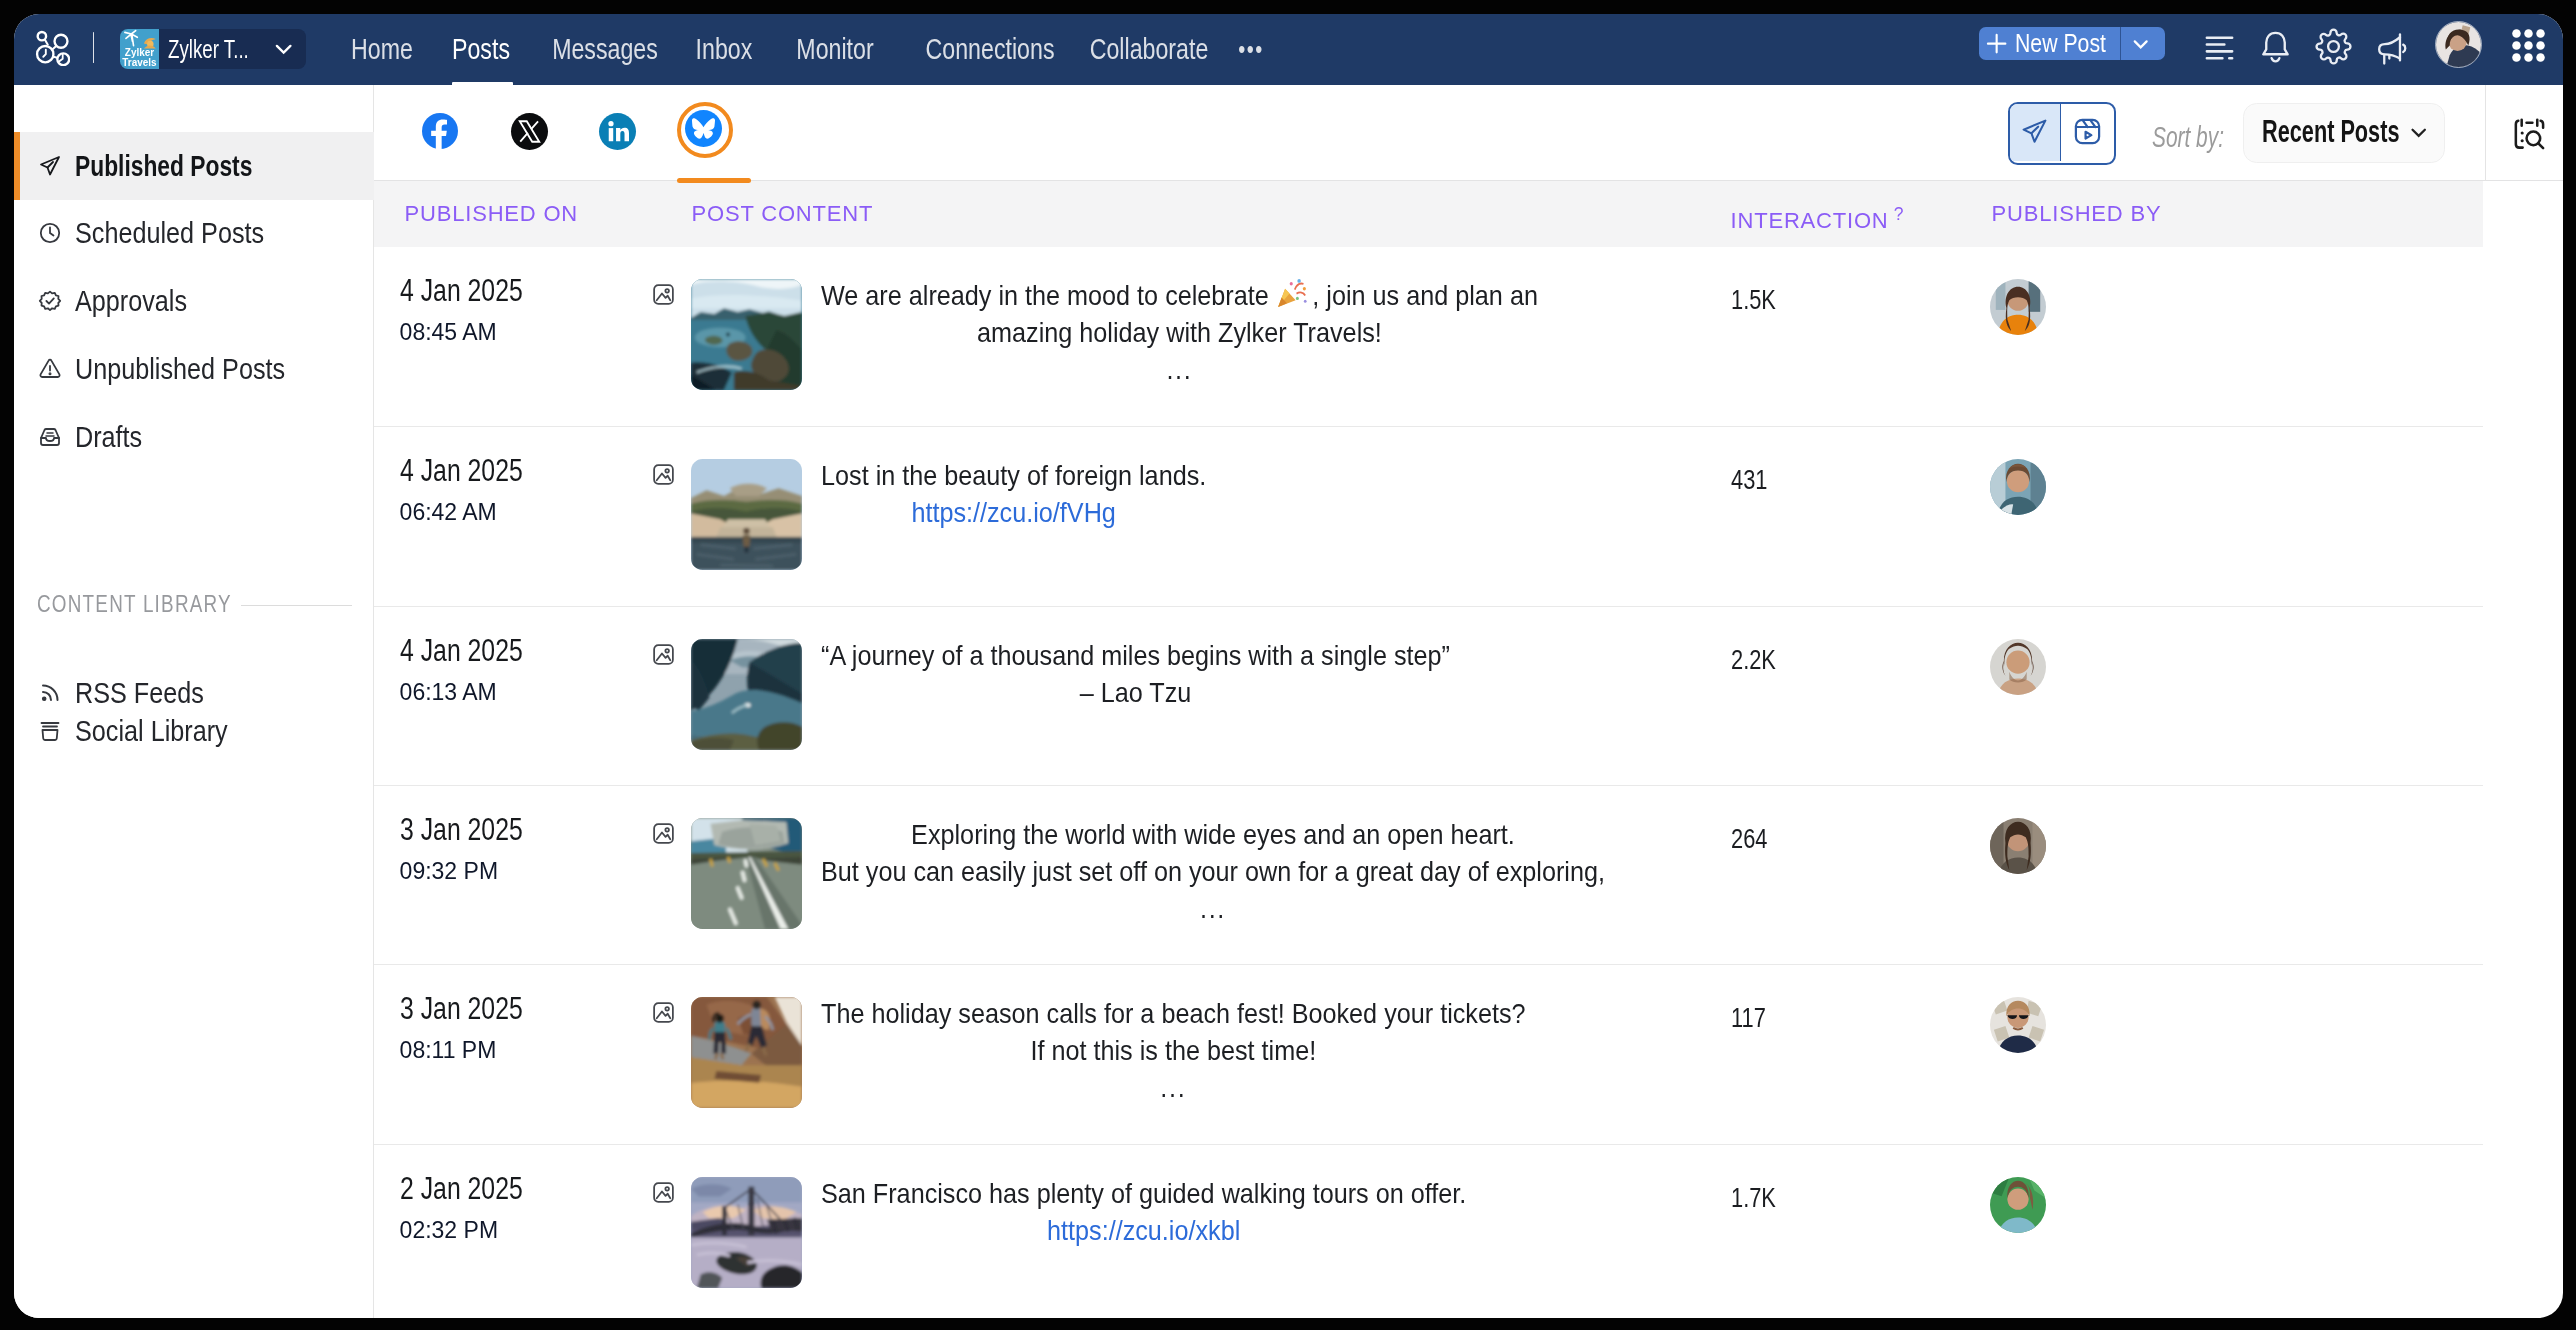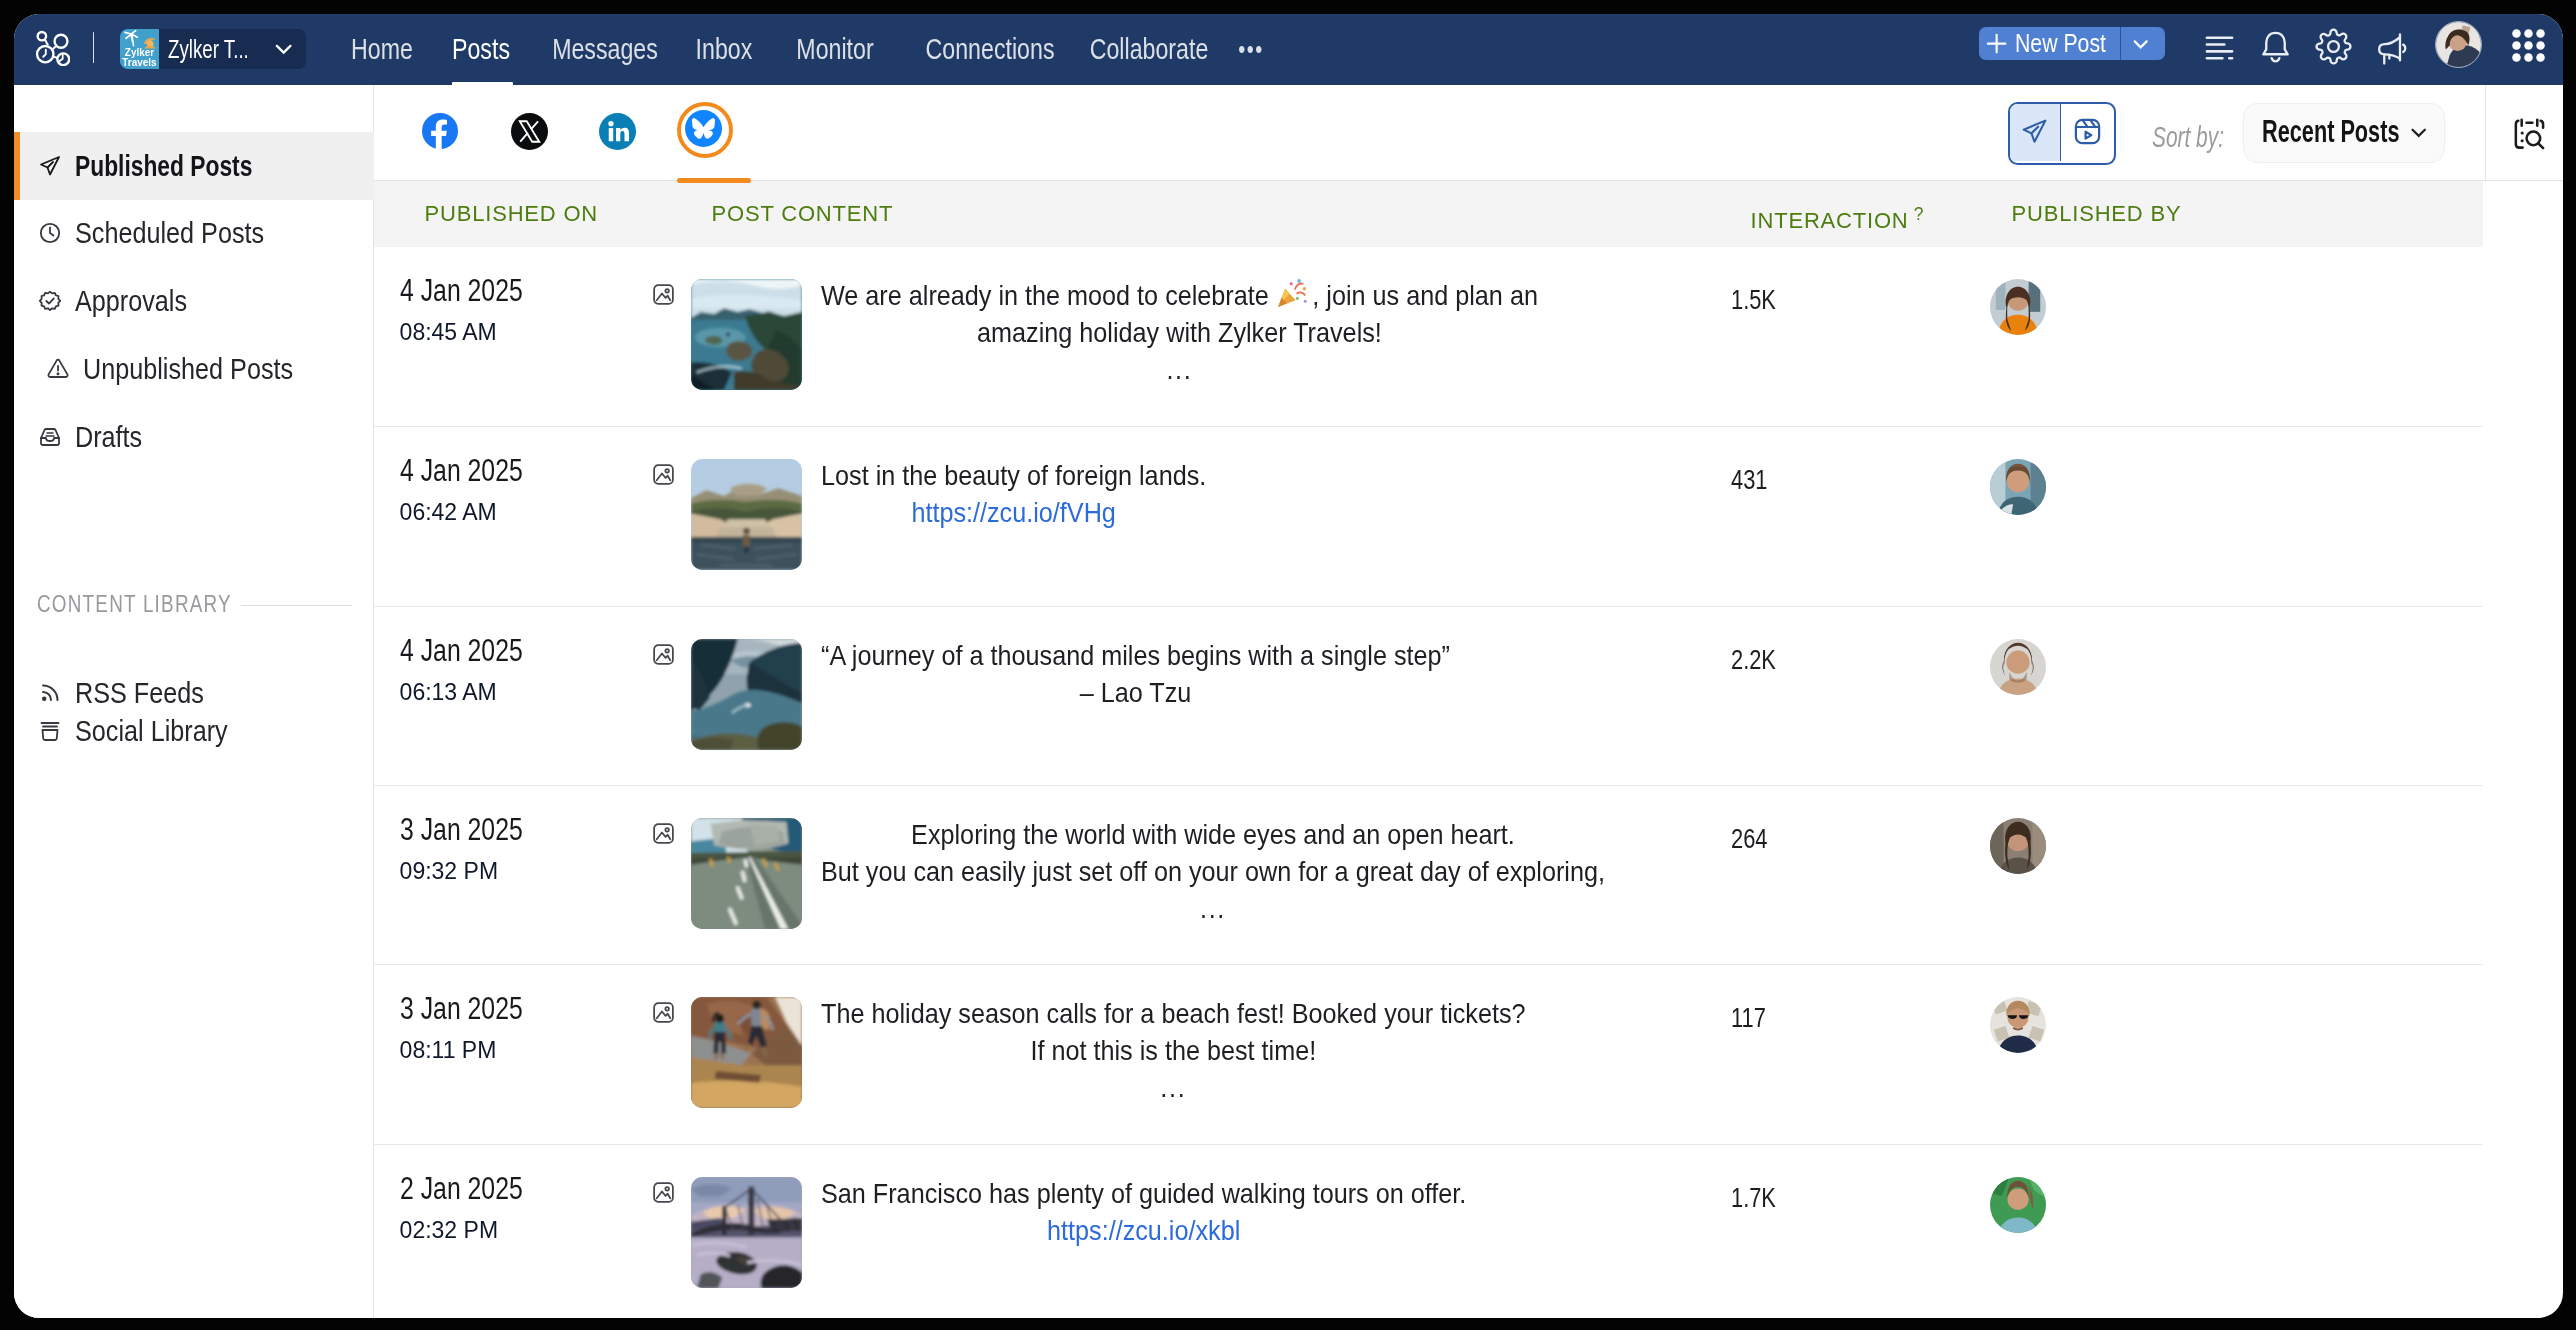--- a/index.html
+++ b/index.html
@@ -18,21 +18,21 @@
   .hicon { position:absolute; top:14.5px; width:37px; height:37px; }
 
   
   .toolbar { position:absolute; left:360px; top:71px; width:2189px; height:96px; background:#fff; border-bottom:1px solid #e3e3e4; }
   .sicon { position:absolute; top:99px; width:37px; height:37px; border-radius:50%; }
   .tab-underline { position:absolute; left:663px; top:164px; width:74px; height:5.8px; background:#f28a1e; border-radius:2.9px; z-index:5; }
   .vdiv { position:absolute; left:2471px; top:71px; width:1px; height:96px; background:#e4e4e4; }
 
   
   .thead { position:absolute; left:360px; top:167px; width:2109px; height:66px; background:#f4f4f5; }
-  .thead .lbl { position:absolute; top:0; height:66px; line-height:66px; font-size:22px; letter-spacing:0.8px; color:#4d7c0f; font-weight:500; white-space:nowrap;margin-left:20px; }
+  .thead .lbl { position:absolute; top:0; height:66px; line-height:66px; font-size:22px; letter-spacing:0.8px; color:#8b5cf6; font-weight:500; white-space:nowrap; }
   .row { position:absolute; left:360px; width:2109px; height:179px; background:#fff;text-align:center; }
   .date { position:absolute; left:26px; top:26px; font-size:31px; color:#17191c; font-weight:500; transform:scaleX(.8); transform-origin:left top; }
   .time { position:absolute; left:26px; top:72px; font-size:23px; color:#0f172a; }
   .typeicon { position:absolute; left:277px; top:35px; }
   .thumb { position:absolute; left:317px; top:32px; width:111px; height:111px; border-radius:11.6px; overflow:hidden; }
   .thumb svg { display:block; }
   .ptext { position:absolute; left:447px; top:30px; font-size:28px; line-height:37px; color:#1d1f23; transform:scaleX(.9); transform-origin:left top; }
   .ptext .lnk { color:#2c6bd9; }
   .inter { position:absolute; left:1357px; top:37px; font-size:28px; color:#1b1d21; font-weight:500; transform:scaleX(.78); transform-origin:left top; }
   .ravatar { position:absolute; left:1616px; top:32px; width:56px; height:56px; border-radius:50%; overflow:hidden; }
@@ -160,21 +160,21 @@
       </svg>
       <span class="txt">Scheduled Posts</span>
     </div>
     <div class="sitem" style="top:182px;">
       <svg width="24" height="24" viewBox="0 0 24 24" fill="none" stroke="#36393f" stroke-width="1.8" stroke-linecap="round" stroke-linejoin="round">
         <path d="M12 2.6 L14.1 4.4 L16.8 3.8 L17.9 6.3 L20.5 7 L20.3 9.8 L22.2 11.8 L20.3 13.9 L20.5 16.6 L17.9 17.4 L16.8 19.9 L14.1 19.3 L12 21.1 L9.9 19.3 L7.2 19.9 L6.1 17.4 L3.5 16.6 L3.7 13.9 L1.8 11.8 L3.7 9.8 L3.5 7 L6.1 6.3 L7.2 3.8 L9.9 4.4 Z"></path>
         <path d="M8.4 12 L11 14.6 L15.8 9.4"></path>
       </svg>
       <span class="txt">Approvals</span>
     </div>
-    <div class="sitem" style="top:250px;margin-left:8px;">
+    <div class="sitem" style="top:250px;">
       <svg width="24" height="24" viewBox="0 0 24 24" fill="none" stroke="#36393f" stroke-width="1.8" stroke-linecap="round" stroke-linejoin="round">
         <path d="M10.6 3.6 L2.6 17.4 C2 18.6 2.8 20 4.2 20 L19.8 20 C21.2 20 22 18.6 21.4 17.4 L13.4 3.6 C12.8 2.4 11.2 2.4 10.6 3.6 Z"></path>
         <path d="M12 9 L12 13.6"></path>
         <circle cx="12" cy="16.8" r="0.6" fill="#36393f"></circle>
       </svg>
       <span class="txt">Unpublished Posts</span>
     </div>
     <div class="sitem" style="top:318px;">
       <svg width="24" height="24" viewBox="0 0 24 24" fill="none" stroke="#36393f" stroke-width="1.8" stroke-linecap="round" stroke-linejoin="round">
         <path d="M3 13 L6.5 5 C6.9 4.2 7.5 4 8.3 4 L15.7 4 C16.5 4 17.1 4.2 17.5 5 L21 13"></path>

